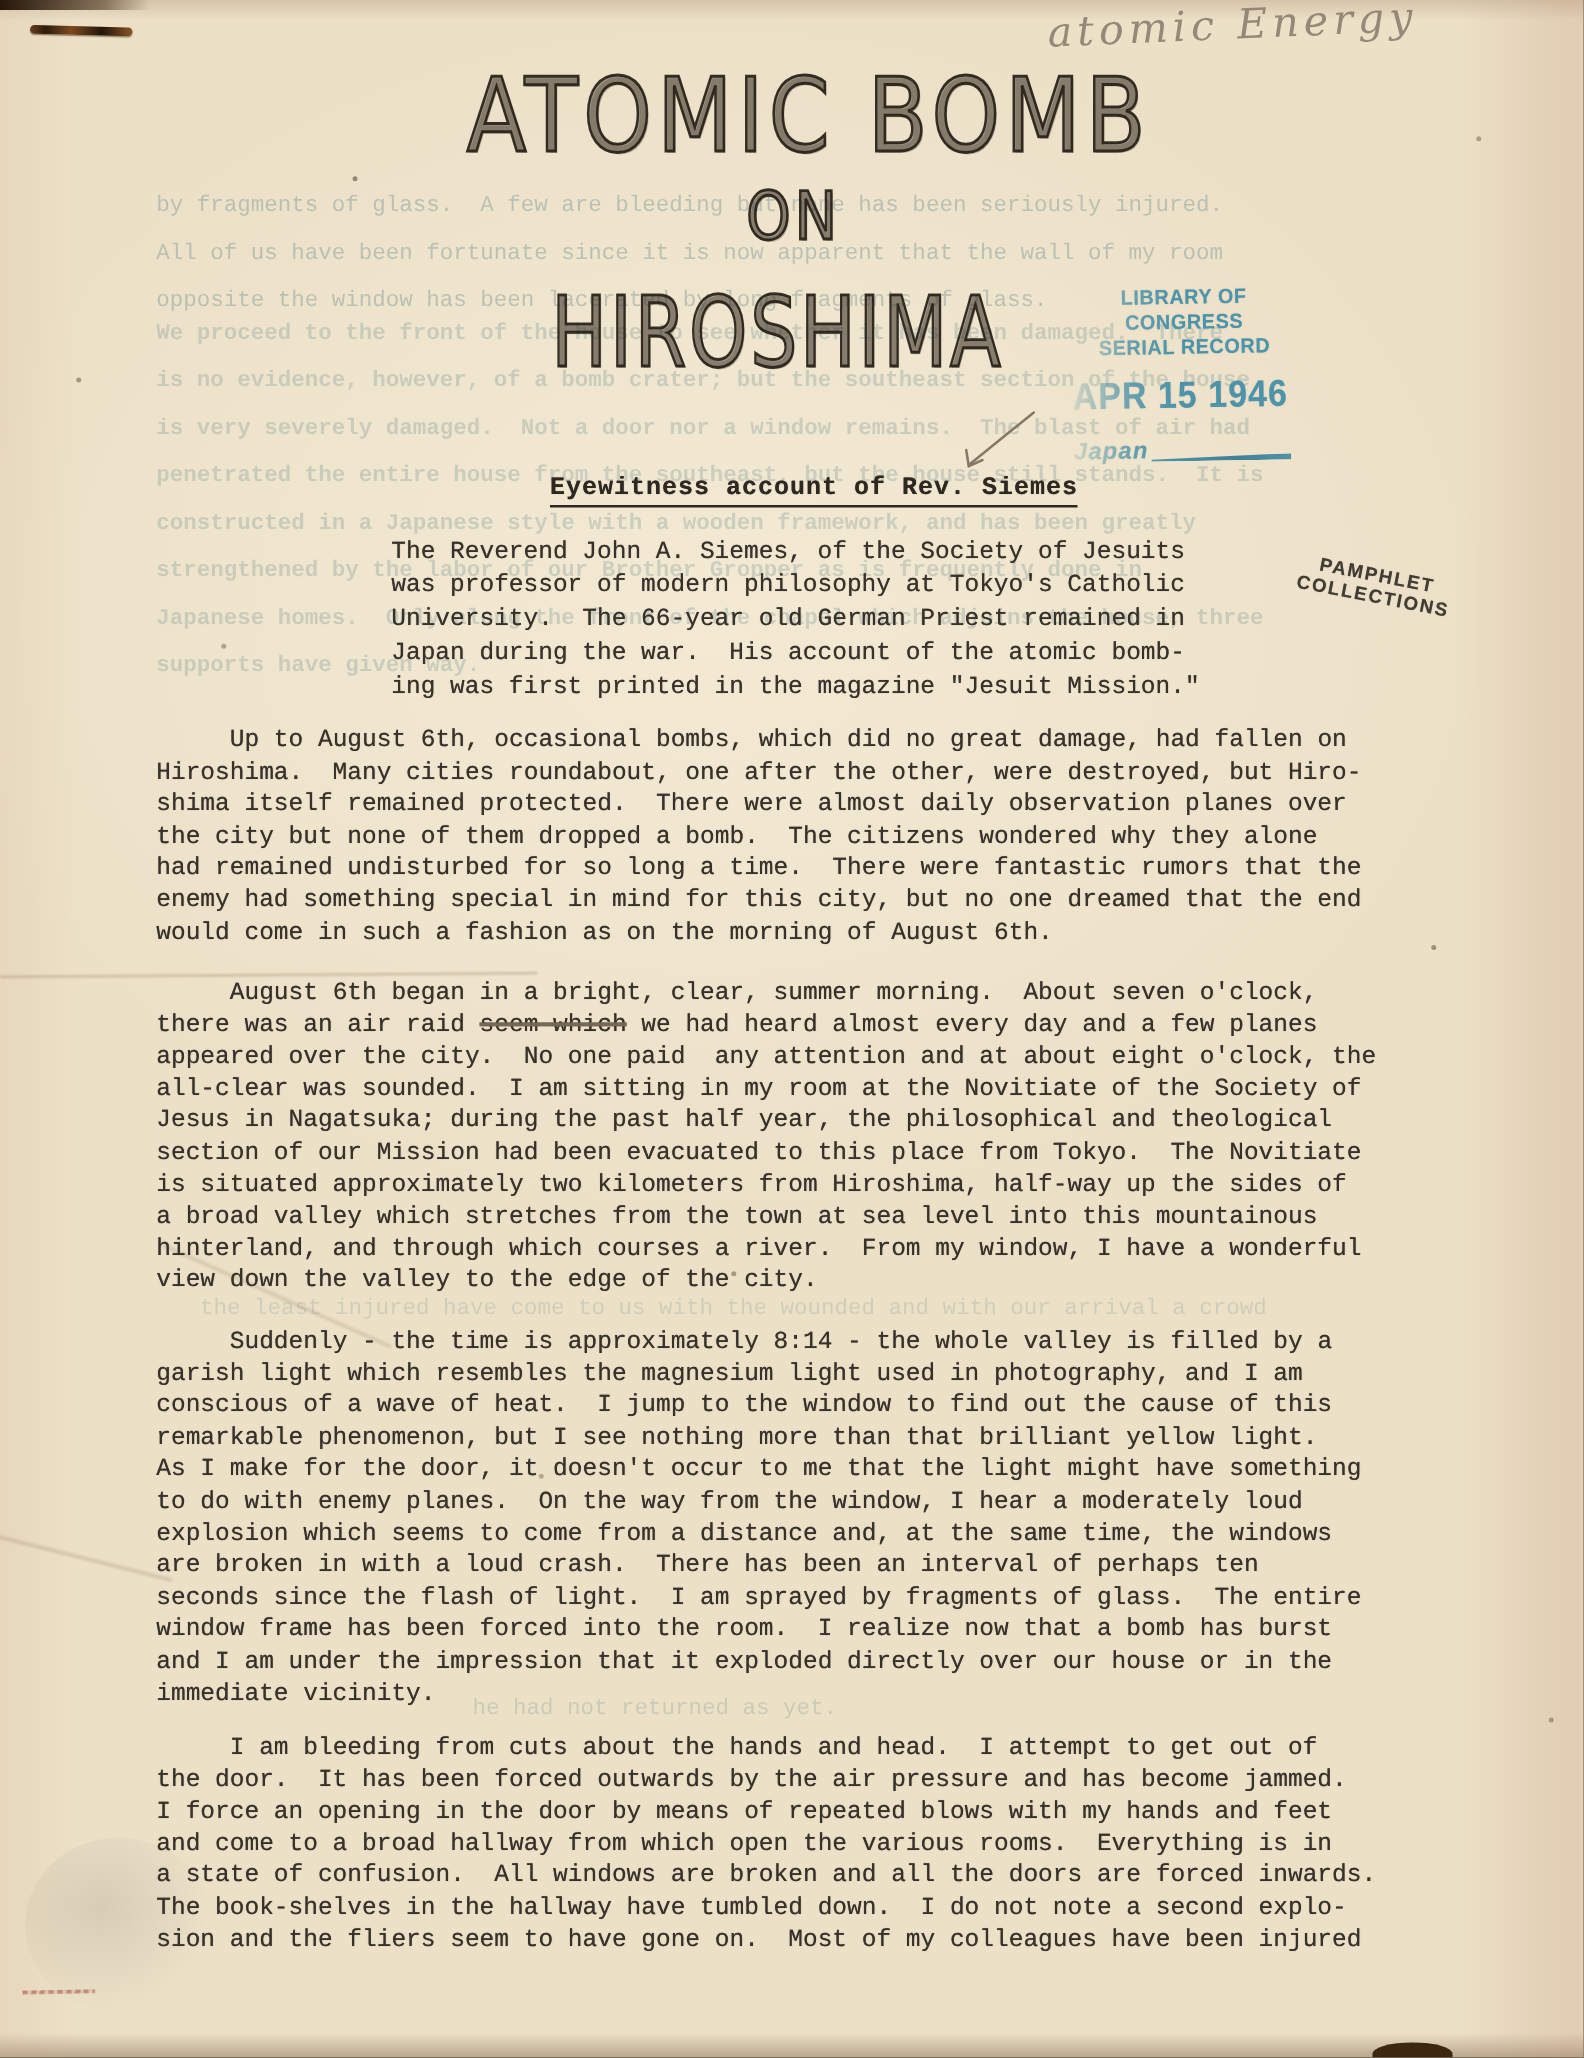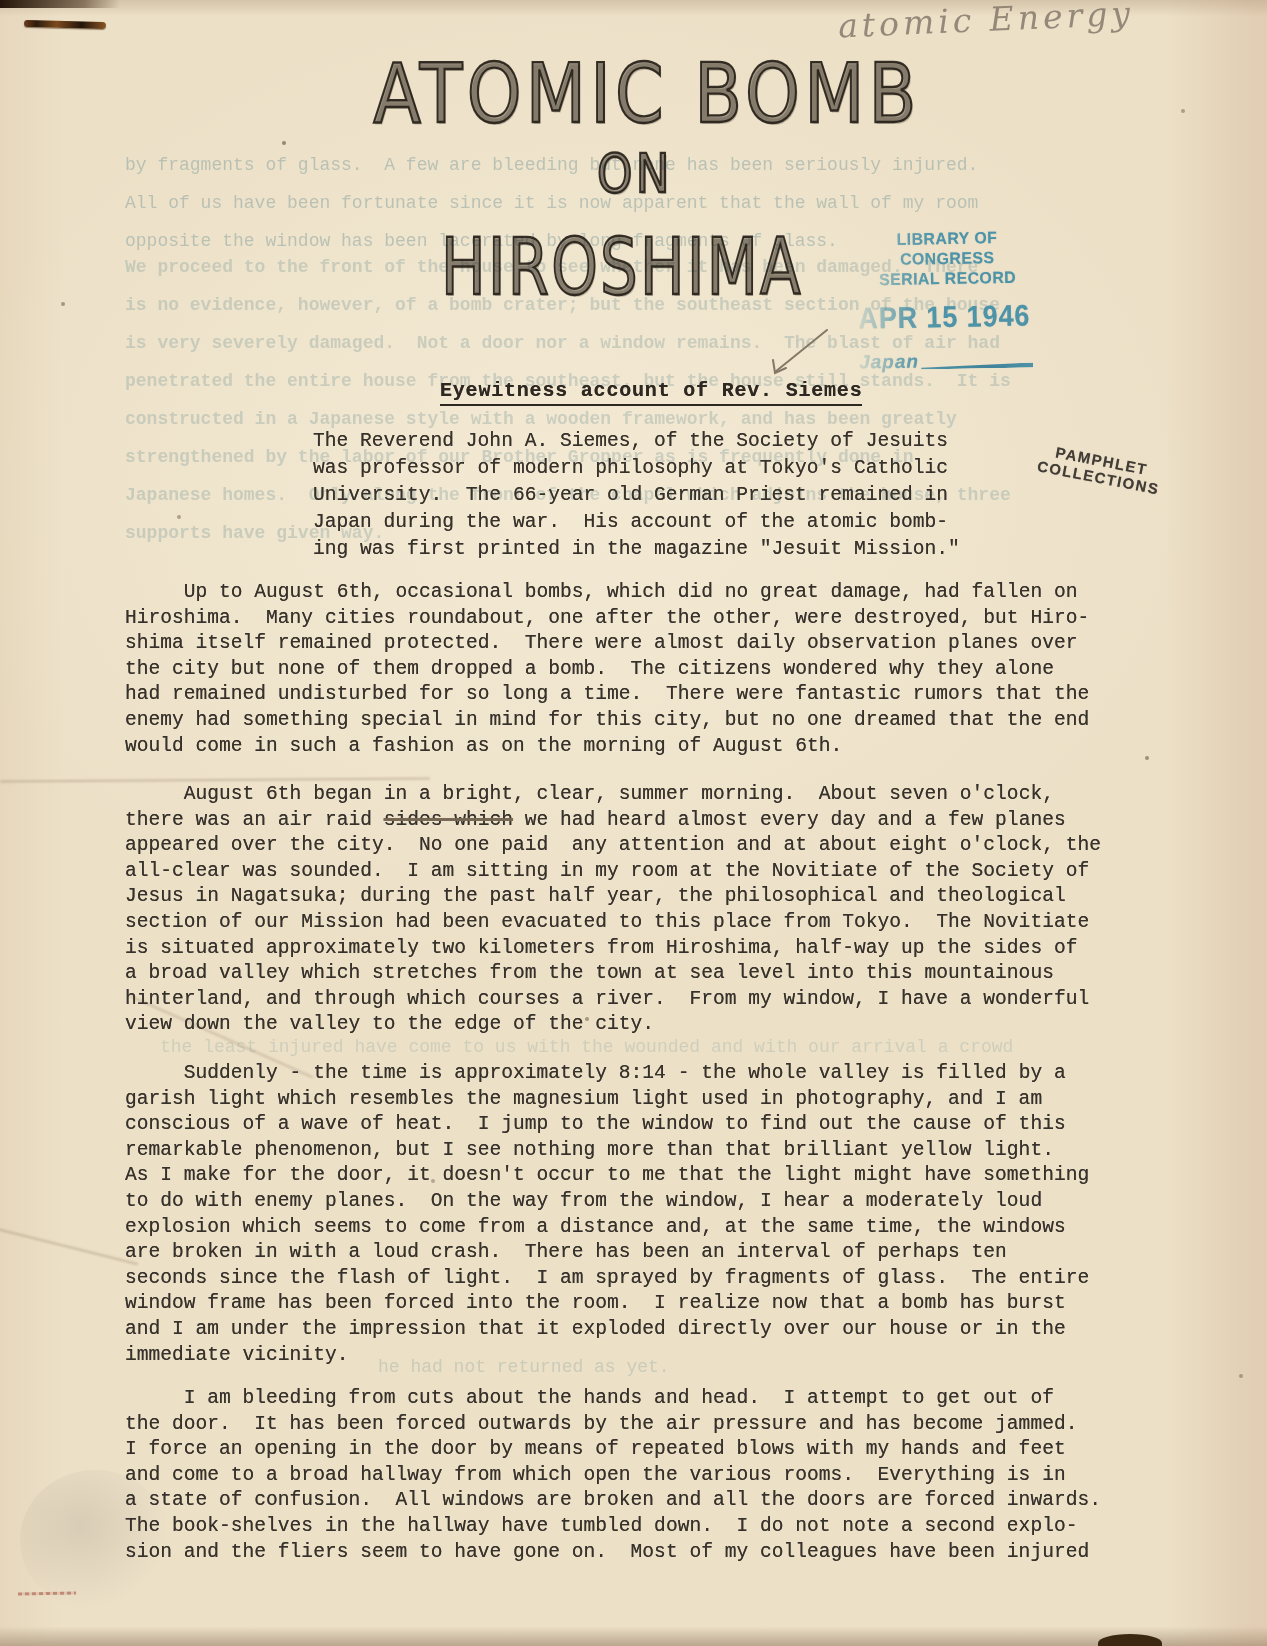--- a/index.html
+++ b/index.html
@@ -183,21 +183,21 @@
 
   <div class="abs tw para" style="top:580px;">     Up to August 6th, occasional bombs, which did no great damage, had fallen on
 Hiroshima.  Many cities roundabout, one after the other, were destroyed, but Hiro-
 shima itself remained protected.  There were almost daily observation planes over
 the city but none of them dropped a bomb.  The citizens wondered why they alone
 had remained undisturbed for so long a time.  There were fantastic rumors that the
 enemy had something special in mind for this city, but no one dreamed that the end
 would come in such a fashion as on the morning of August 6th.</div>
 
   <div class="abs tw para" style="top:782px;"><span>     August 6th began in a bright, clear, summer morning.  About seven o'clock,
-there was an air raid </span><span class="struck">sides which</span><span> we had heard almost every day and a few planes
+there was an air raid </span><span class="struck">seem which</span><span> we had heard almost every day and a few planes
 appeared over the city.  No one paid  any attention and at about eight o'clock, the
 all-clear was sounded.  I am sitting in my room at the Novitiate of the Society of
 Jesus in Nagatsuka; during the past half year, the philosophical and theological
 section of our Mission had been evacuated to this place from Tokyo.  The Novitiate
 is situated approximately two kilometers from Hiroshima, half-way up the sides of
 a broad valley which stretches from the town at sea level into this mountainous
 hinterland, and through which courses a river.  From my window, I have a wonderful
 view down the valley to the edge of the city.</span></div>
 
   <div class="abs tw para" style="top:1061px;">     Suddenly - the time is approximately 8:14 - the whole valley is filled by a

